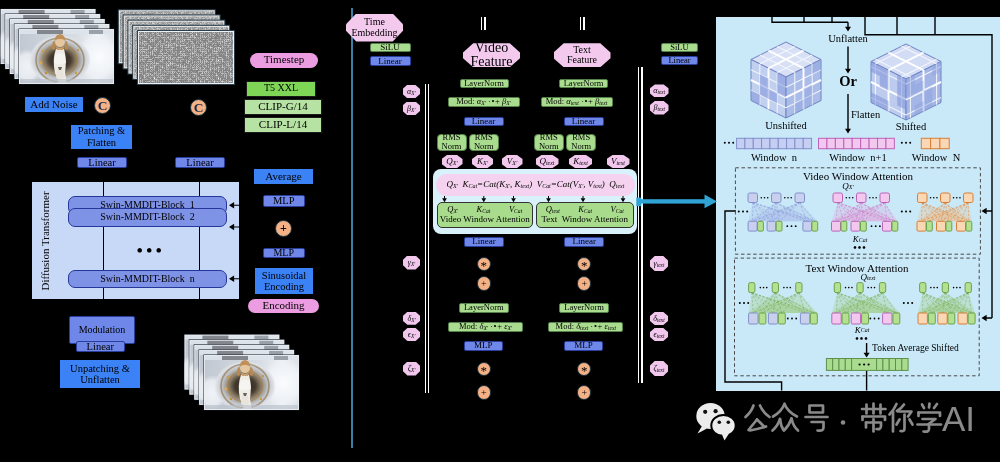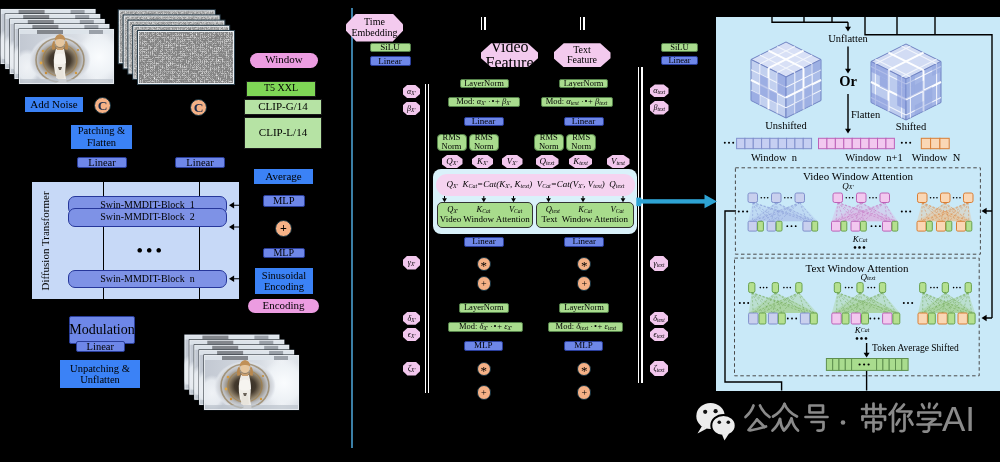--- a/index.html
+++ b/index.html
@@ -121,28 +121,28 @@
 <div class="ab" style="left:31px;top:181px;width:209px;height:119px;background:#C7D9F7;border:1px solid #000;"></div>
 <div class="ab" style="left:103px;top:181px;width:1.2px;height:119px;background:#000;"></div>
 <div class="ab" style="left:199px;top:181px;width:1.2px;height:119px;background:#000;"></div>
 <div class="ab" style="left:35px;top:181px;width:20px;height:119px;display:flex;align-items:center;justify-content:center;">
   <div style="transform:rotate(-90deg);white-space:nowrap;font-size:11px;">Diffusion Transformer</div>
     </div>
 <div class="bx swin" style="left:68px;top:196px;width:159px;height:18.5px;font-size:10px;">Swin-MMDIT-Block&nbsp; 1</div>
 <div class="bx swin" style="left:68px;top:208px;width:159px;height:19px;font-size:10px;">Swin-MMDIT-Block&nbsp; 2</div>
 <div class="bx" style="left:128px;top:244px;width:46px;height:14px;font-size:17px;font-weight:bold;letter-spacing:3.5px;">•••</div>
 <div class="bx swin" style="left:68px;top:269.5px;width:159px;height:18.5px;font-size:10px;">Swin-MMDIT-Block&nbsp; n</div>
-<div class="bx blue" style="left:69px;top:316px;width:66px;height:28px;font-size:14px;">Modulation</div>
+<div class="bx blue" style="left:69px;top:316px;width:66px;height:28px;font-size:10px;">Modulation</div>
 <div class="bx blue" style="left:75.5px;top:340.5px;width:49.5px;height:11px;font-size:10.5px;">Linear</div>
 <div class="bx peach" style="left:60px;top:360px;width:80px;height:28px;font-size:10.5px;">Unpatching &amp;<br>Unflatten</div>
 
-<div class="bx pink" style="left:250px;top:52.5px;width:68px;height:15.5px;font-size:11px;">Window</div>
+<div class="bx pink" style="left:250px;top:52.5px;width:68px;height:15.5px;font-size:11px;">Timestep</div>
 <div class="bx dgreen" style="left:246px;top:80.5px;width:70px;height:16px;font-size:10px;">T5 XXL</div>
 <div class="bx lgreen" style="left:244px;top:99px;width:78px;height:15.5px;font-size:11px;">CLIP-G/14</div>
-<div class="bx lgreen" style="left:244px;top:116.5px;width:78px;height:32px;font-size:11px;">CLIP-L/14</div>
+<div class="bx lgreen" style="left:244px;top:116.5px;width:78px;height:16px;font-size:11px;">CLIP-L/14</div>
 <div class="bx peach" style="left:254px;top:169px;width:59px;height:15px;font-size:11px;">Average</div>
 <div class="bx blue" style="left:263px;top:194.5px;width:41.5px;height:12.5px;font-size:10.5px;">MLP</div>
 <div class="circ" style="left:275px;top:220px;width:17px;height:17px;font-size:12px;font-weight:bold;">+</div>
 <div class="bx blue" style="left:263px;top:248px;width:41.5px;height:10px;font-size:10px;">MLP</div>
 <div class="bx peach" style="left:255px;top:268px;width:58px;height:25.5px;font-size:10.5px;">Sinusoidal<br>Encoding</div>
 <div class="bx pink" style="left:248px;top:298.5px;width:71px;height:14px;font-size:11px;">Encoding</div>
 
 <div class="bx lpink" style="left:346px;top:13.5px;width:57px;height:28px;font-size:10px;clip-path:polygon(18% 0,82% 0,100% 38%,100% 62%,82% 100%,18% 100%,0 62%,0 38%);">Time<br>Embedding</div>
 <div class="bx green" style="left:369.5px;top:42.7px;width:41px;height:9.6px;font-size:9px;">SiLU</div>
 <div class="bx blue" style="left:369.5px;top:56.2px;width:41px;height:10.2px;font-size:9px;">Linear</div>
@@ -151,21 +151,21 @@
 
 <div class="ab" style="left:424.8px;top:84px;width:1.2px;height:309px;background:#fff;"></div>
 <div class="ab" style="left:428px;top:84px;width:1.2px;height:309px;background:#fff;"></div>
 <div class="ab" style="left:638.2px;top:67px;width:1.2px;height:316px;background:#fff;"></div>
 <div class="ab" style="left:641.4px;top:67px;width:1.2px;height:316px;background:#fff;"></div>
 <div class="ab" style="left:480.8px;top:17px;width:1.4px;height:13px;background:#fff;"></div>
 <div class="ab" style="left:484.2px;top:17px;width:1.4px;height:13px;background:#fff;"></div>
 <div class="ab" style="left:579.8px;top:17px;width:1.4px;height:13px;background:#fff;"></div>
 <div class="ab" style="left:583.2px;top:17px;width:1.4px;height:13px;background:#fff;"></div>
 
-<div class="bx lpink" style="left:481px;top:43.3px;width:57px;height:24px;font-size:16px;clip-path:polygon(18% 0,82% 0,100% 38%,100% 62%,82% 100%,18% 100%,0 62%,0 38%);">Video<br>Feature</div>
+<div class="bx lpink" style="left:463px;top:43.3px;width:57px;height:24px;font-size:14px;clip-path:polygon(18% 0,82% 0,100% 38%,100% 62%,82% 100%,18% 100%,0 62%,0 38%);">Video<br>Feature</div>
 <div class="bx lpink" style="left:553.5px;top:43.3px;width:57px;height:24px;font-size:10px;clip-path:polygon(18% 0,82% 0,100% 38%,100% 62%,82% 100%,18% 100%,0 62%,0 38%);">Text<br>Feature</div>
 
 <div class="bx green" style="left:459.5px;top:79.4px;width:49px;height:8.5px;font-size:8.5px;">LayerNorm</div>
 <div class="bx green" style="left:559px;top:79.4px;width:49px;height:8.5px;font-size:8.5px;">LayerNorm</div>
 <div class="bx green" style="left:447.5px;top:97px;width:72px;height:9.7px;font-size:8.5px;">
       <span>Mod: <i>α</i><sub><i>X</i>'</sub> · • + <i>β</i><sub><i>X</i>'</sub></span>
     </div>
 <div class="bx green" style="left:540.5px;top:97px;width:72px;height:9.7px;font-size:8.5px;">
       <span>Mod: <i>α</i><sub><i>text</i></sub> · • + <i>β</i><sub><i>text</i></sub></span>
     </div>
@@ -537,21 +537,21 @@
       <circle cx="864.0999999999998" cy="364.5" r="1.1" fill="#000"></circle>
       <circle cx="868.5999999999998" cy="364.5" r="1.1" fill="#000"></circle>
     </svg>
 
 <div class="bx" style="left:820px;top:33px;width:56px;height:11px;font-size:10.5px;">Unflatten</div>
 <div class="bx" style="left:833px;top:73px;width:30px;height:17px;font-size:14.5px;font-weight:bold;">Or</div>
 <div class="bx" style="left:851px;top:109px;width:44px;height:11px;font-size:10.5px;justify-content:flex-start;">Flatten</div>
 <div class="bx" style="left:758px;top:120px;width:56px;height:11px;font-size:10.5px;">Unshifted</div>
 <div class="bx" style="left:888px;top:121px;width:46px;height:11px;font-size:10.5px;">Shifted</div>
 <div class="bx" style="left:746px;top:152px;width:56px;height:11px;font-size:10.5px;">Window&nbsp; n</div>
-<div class="bx" style="left:828px;top:152px;width:60px;height:11px;font-size:10.5px;margin-left:16px;">Window&nbsp; n+1</div>
+<div class="bx" style="left:828px;top:152px;width:60px;height:11px;font-size:10.5px;">Window&nbsp; n+1</div>
 <div class="bx" style="left:908px;top:152px;width:56px;height:11px;font-size:10.5px;">Window&nbsp; N</div>
 <div class="bx" style="left:790px;top:171px;width:136px;height:12px;font-size:11px;">Video Window Attention</div>
 <div class="bx" style="left:836px;top:182px;width:24px;height:10px;font-size:9px;font-style:italic;">Q<sub>X'</sub></div>
 <div class="bx" style="left:848px;top:235px;width:24px;height:10px;font-size:9px;font-style:italic;">K<sub>Cat</sub></div>
 <div class="bx" style="left:848px;top:244px;width:24px;height:9px;font-size:10px;font-weight:bold;letter-spacing:1px;">•••</div>
 <div class="bx" style="left:789px;top:262.5px;width:136px;height:12px;font-size:11px;">Text Window Attention</div>
 <div class="bx" style="left:854px;top:272.8px;width:28px;height:10px;font-size:9px;font-style:italic;">Q<sub>text</sub></div>
 <div class="bx" style="left:850px;top:325.5px;width:24px;height:10px;font-size:9px;font-style:italic;">K<sub>Cat</sub></div>
 <div class="bx" style="left:850px;top:334.5px;width:24px;height:9px;font-size:10px;font-weight:bold;letter-spacing:1px;">•••</div>
 <div class="bx" style="left:872px;top:343.5px;width:110px;height:11px;font-size:9.5px;justify-content:flex-start;">Token Average Shifted</div>

